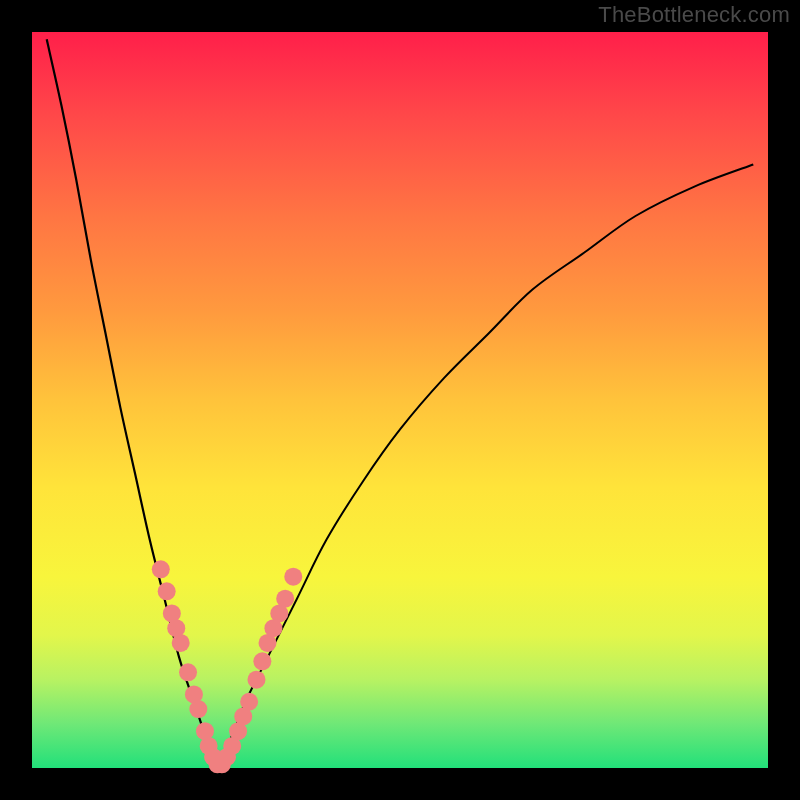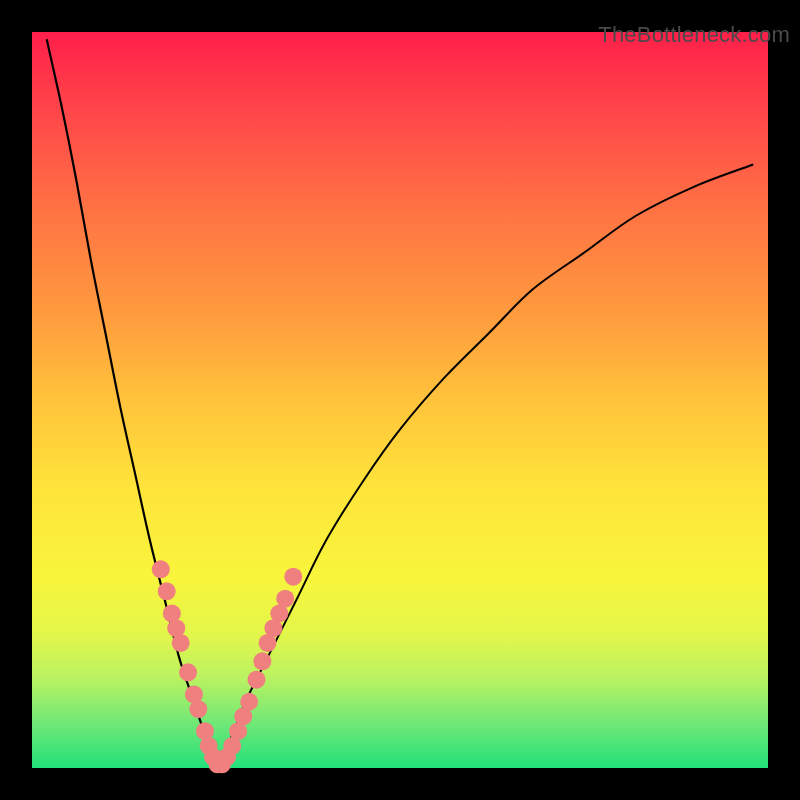--- a/index.html
+++ b/index.html
@@ -33,21 +33,21 @@
       #ffc33b 50%,
       #ffe43a 62%,
       #f8f53c 74%,
       #e2f64b 82%,
       #b8f262 88%,
       #6fe877 94%,
       #22e07a 100%);
   }
   .watermark {
     position: absolute;
-    top: 22px;
+    top: 2px;
     right: 10px;
     color: #4a4a4a;
     font-size: 22px;
     font-weight: 500;
     letter-spacing: 0.2px;
     user-select: none;
   }
   svg.curve {
     position: absolute;
     left: 0;

